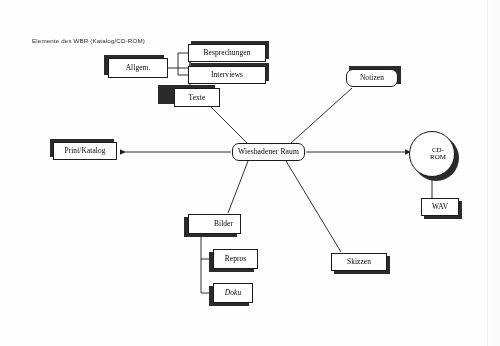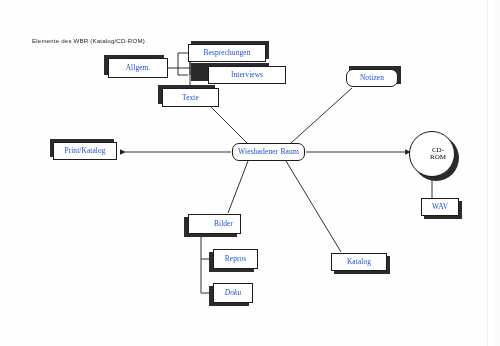--- a/index.html
+++ b/index.html
@@ -57,21 +57,21 @@
   }
   
   .node {
     position: absolute;
     box-sizing: border-box;
     background: #ffffff;
     border: 1px solid #1b1b1b;
     display: flex;
     align-items: center;
     justify-content: center;
-    color: #1d4ed8;
+    color: #000000;
     white-space: nowrap;
     z-index: 3;
   }
   .node .label {
     font-size: 7.4px;
     line-height: 1;
     letter-spacing: 0.1px;
   }
   .shadow {
     position: absolute;
@@ -163,26 +163,26 @@
   <div class="node" style="left:108px; top:58px; width:60px; height:20px;">
     <span class="label">Allgem.</span>
   </div>
 
   <div class="shadow" style="left:191px; top:41px; width:78px; height:18px;"></div>
   <div class="node" style="left:188px; top:44px; width:78px; height:18px;">
     <span class="label">Besprechungen</span>
   </div>
 
   <div class="shadow" style="left:191px; top:63px; width:78px; height:18px;"></div>
-  <div class="node" style="left:188px; top:66px; width:78px; height:18px;margin-left:20px;">
+  <div class="node" style="left:188px; top:66px; width:78px; height:18px;">
     <span class="label">Interviews</span>
   </div>
 
   <div class="shadow" style="left:158px; top:85px; width:57px; height:19px;"></div>
-  <div class="node" style="left:162px; top:88px; width:57px; height:19px;">
+  <div class="node" style="left:174px; top:88px; width:46px; height:19px;">
     <span class="label">Texte</span>
   </div>
 
   <div class="shadow" style="left:349px; top:66px; width:52px; height:18px;"></div>
   <div class="node" style="left:346px; top:69px; width:52px; height:18px;border-radius:7px;">
     <span class="label">Notizen</span>
   </div>
 
   <div class="shadow" style="left:50px; top:139px; width:64px; height:18px;"></div>
   <div class="node" id="node-center" style="left:232px; top:143px; width:73px; height:18px;">
@@ -216,16 +216,16 @@
     <span class="label">Repros</span>
   </div>
 
   <div class="shadow" style="left:209px; top:286px; width:40px; height:20px;"></div>
   <div class="node" style="left:213px; top:283px; width:40px; height:20px;font-style:italic;">
     <span class="label">Doku</span>
   </div>
 
   <div class="shadow" style="left:334px; top:256px; width:56px; height:18px;"></div>
   <div class="node" style="left:331px; top:253px; width:56px; height:18px;">
-    <span class="label">Katalog</span>
+    <span class="label">Skizzen</span>
   </div>
 
 </div>
 
 </body></html>

